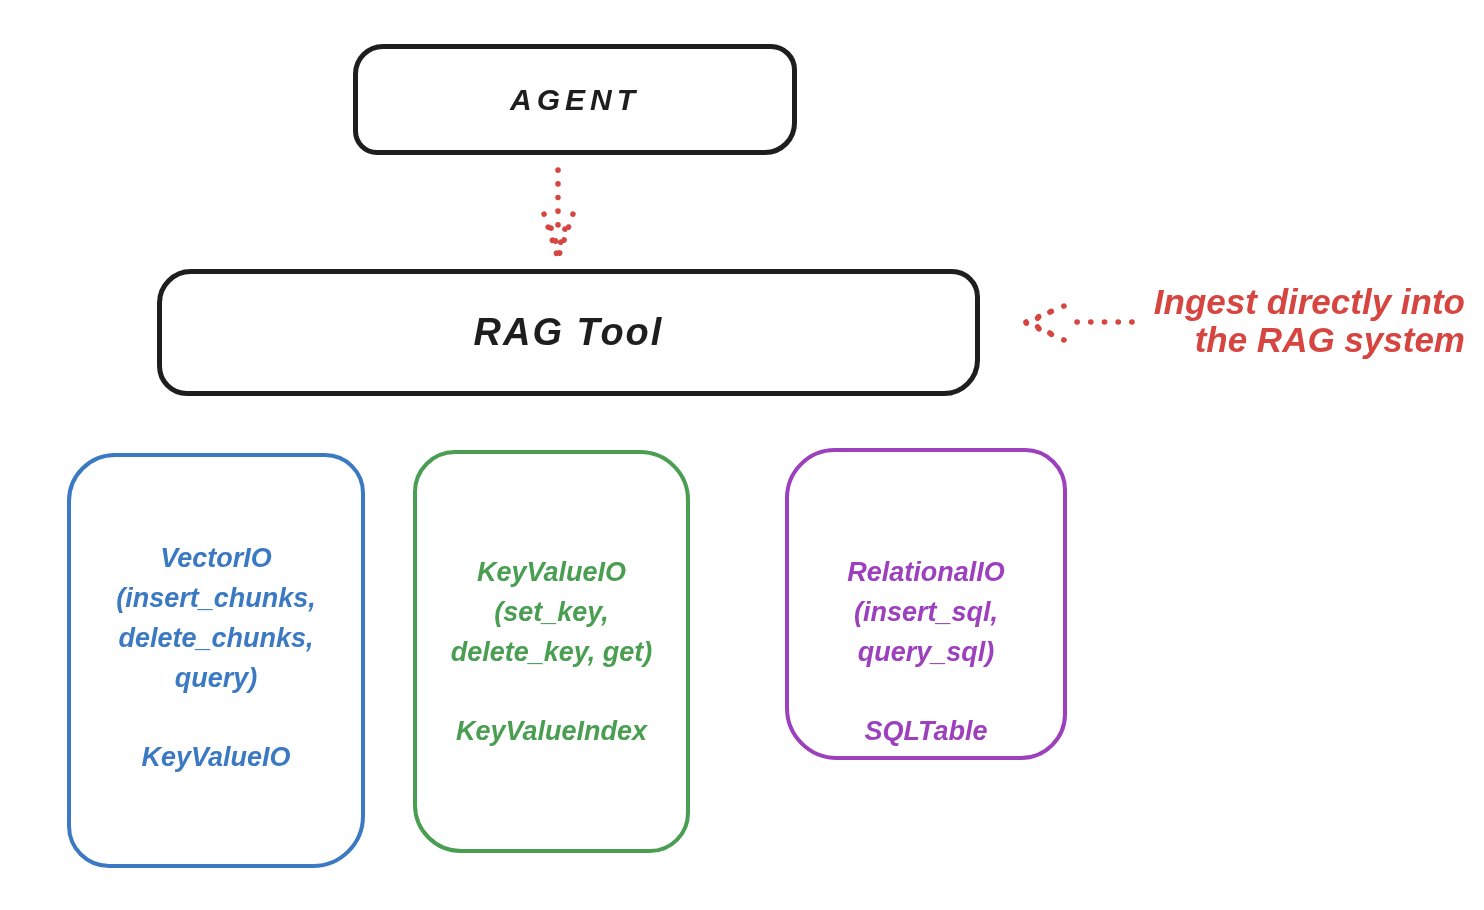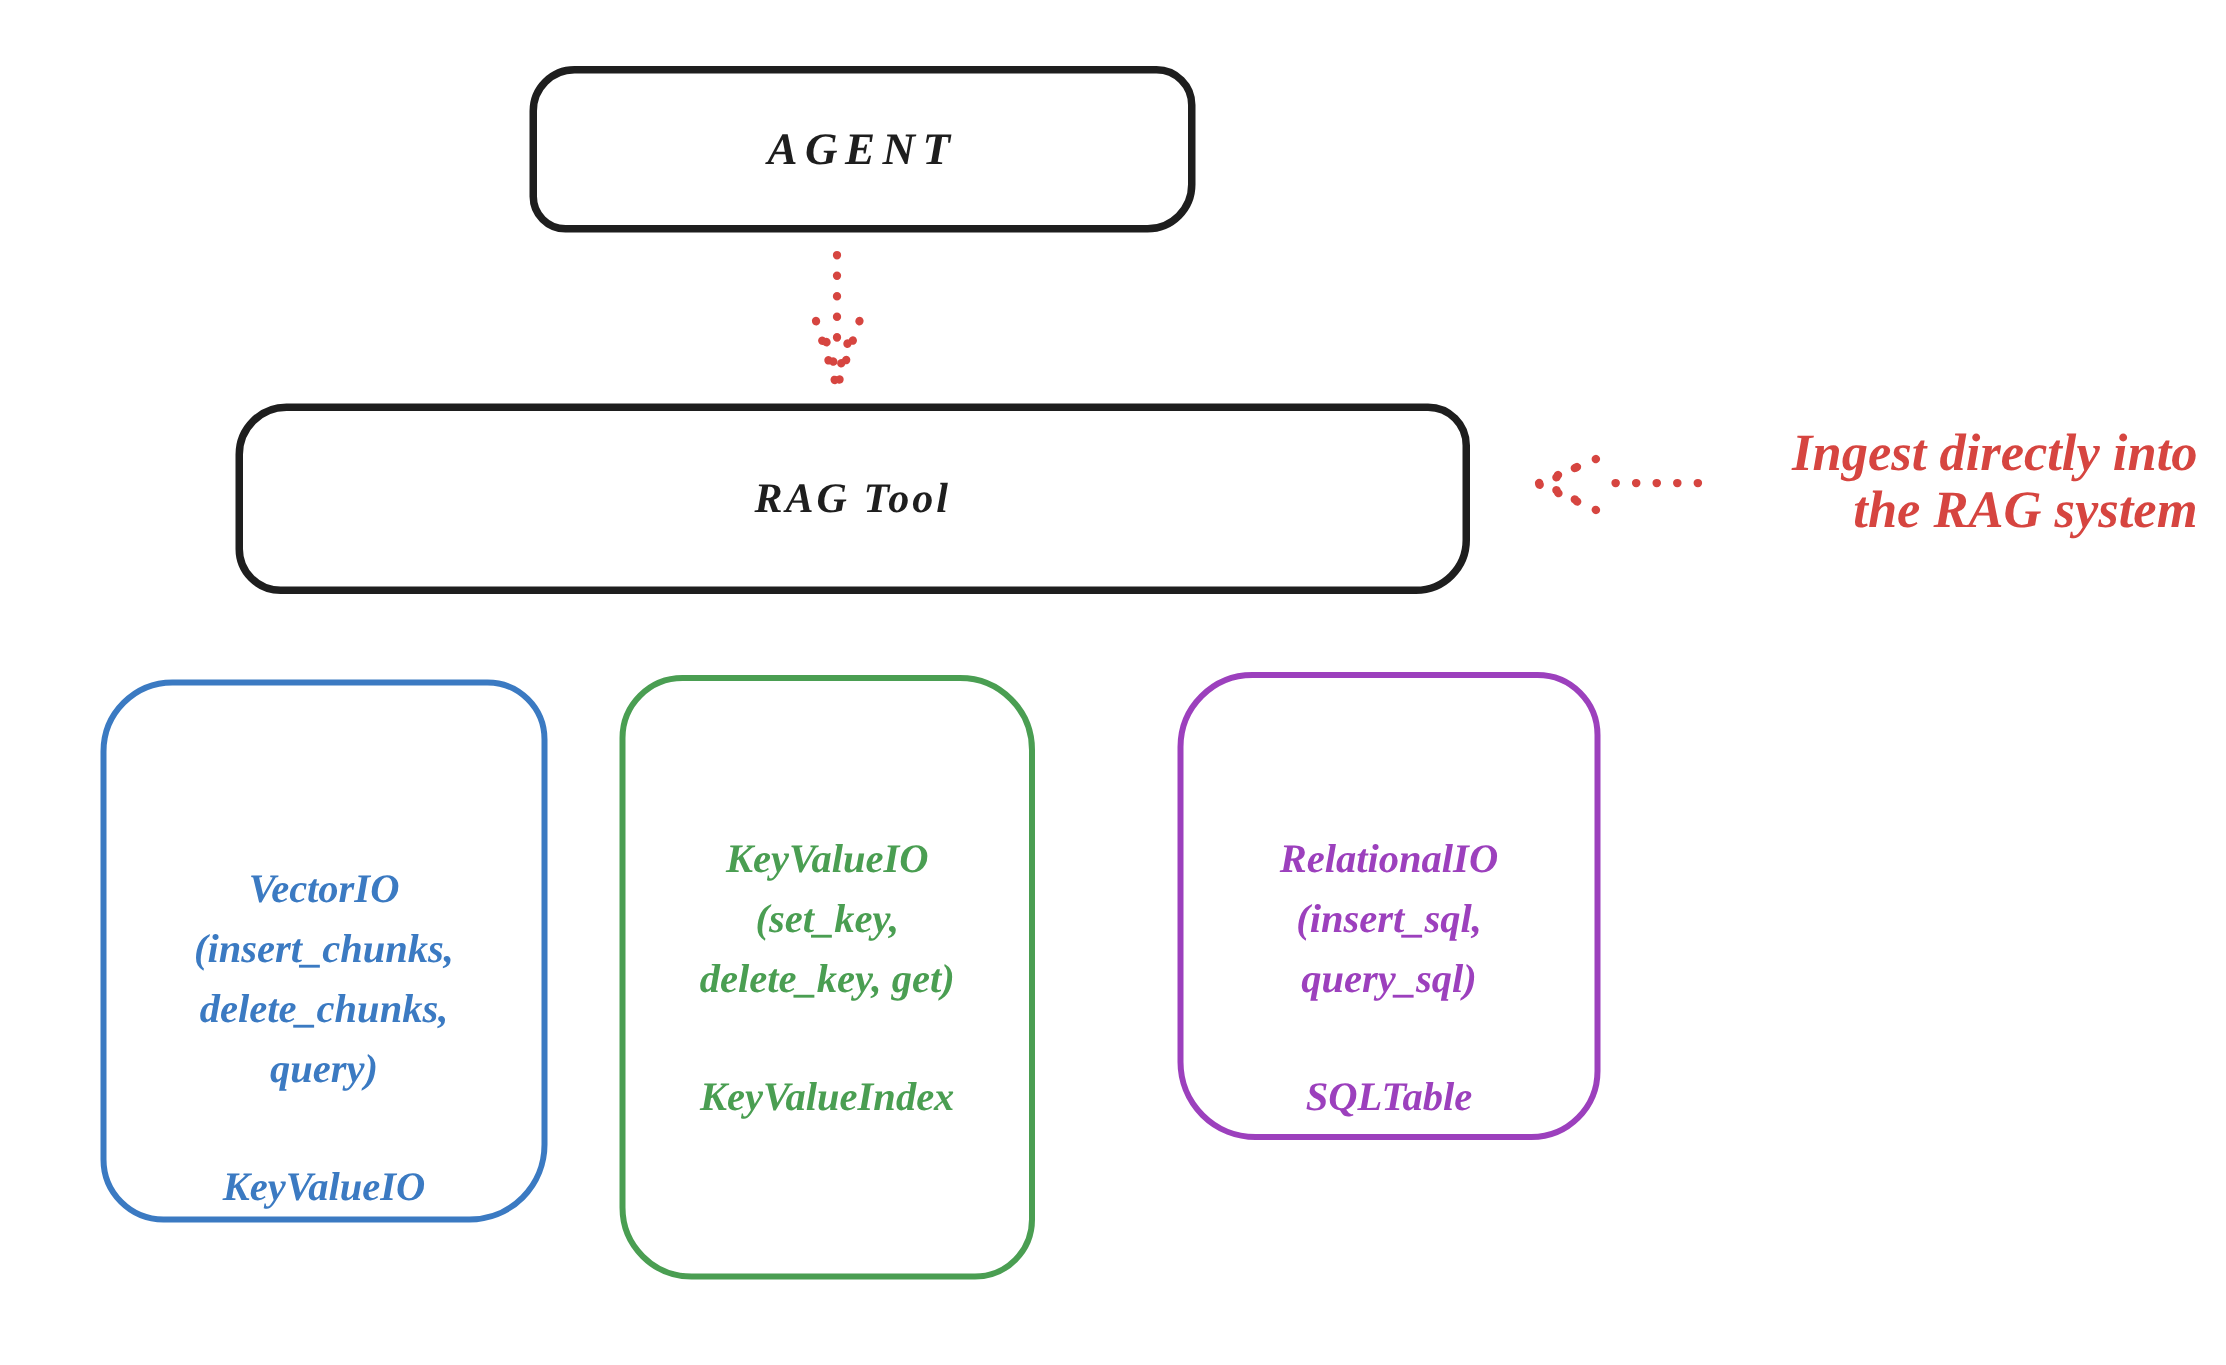--- a/index.html
+++ b/index.html
@@ -10,21 +10,21 @@
     --relational-purple: #9c40bd;
     --background: #ffffff;
   }
   * { margin: 0; padding: 0; box-sizing: border-box; }
   html, body { background: var(--background); }
   .canvas {
     position: relative;
     width: 1484px;
     height: 910px;
     background: var(--background);
-    font-family: Liberation Serif, serif;
+    font-family: Liberation Sans, sans-serif;
     font-style: italic;
     overflow: hidden;
     padding-left: 40px;
   }
   
   .node {
     position: absolute;
     border: 5px solid var(--stroke);
     background: var(--background);
     display: flex;
@@ -37,21 +37,21 @@
     border-radius: 30px 26px 32px 24px;
   }
   .node-agent .node-label {
     font-size: 30px; font-weight: bold; letter-spacing: 5px;
   }
   .node-rag {
     left: 157px; top: 269px; width: 823px; height: 127px;
     border-radius: 34px 28px 36px 30px;
   }
   .node-rag .node-label {
-    font-size: 28px; font-weight: bold; letter-spacing: 2px;
+    font-size: 38px; font-weight: bold; letter-spacing: 2px;
   }
   
   .overlay {
     position: absolute; left: 0; top: 0;
     width: 1484px; height: 910px;
     pointer-events: none;
   }
   .dotted {
     stroke: var(--accent-red);
     stroke-width: 5.5;
@@ -88,24 +88,23 @@
   }
   .io-box .io-index {
     font-size: 27px;
     font-weight: bold;
     line-height: 40px;
     margin-top: 39px;
     text-align: center;
   }
   .io-vector {
     color: var(--vector-blue);
-    left: 67px; top: 453px; width: 298px; height: 362px;
+    left: 67px; top: 453px; width: 298px; height: 415px;
     border-radius: 48px 40px 52px 42px;
     padding-top: 81px;
-    justify-content: flex-end;
   }
   .io-keyvalue {
     color: var(--keyvalue-green);
     left: 413px; top: 450px; width: 277px; height: 403px;
     border-radius: 42px 50px 40px 48px;
     padding-top: 98px;
   }
   .io-relational {
     color: var(--relational-purple);
     left: 785px; top: 448px; width: 282px; height: 312px;

